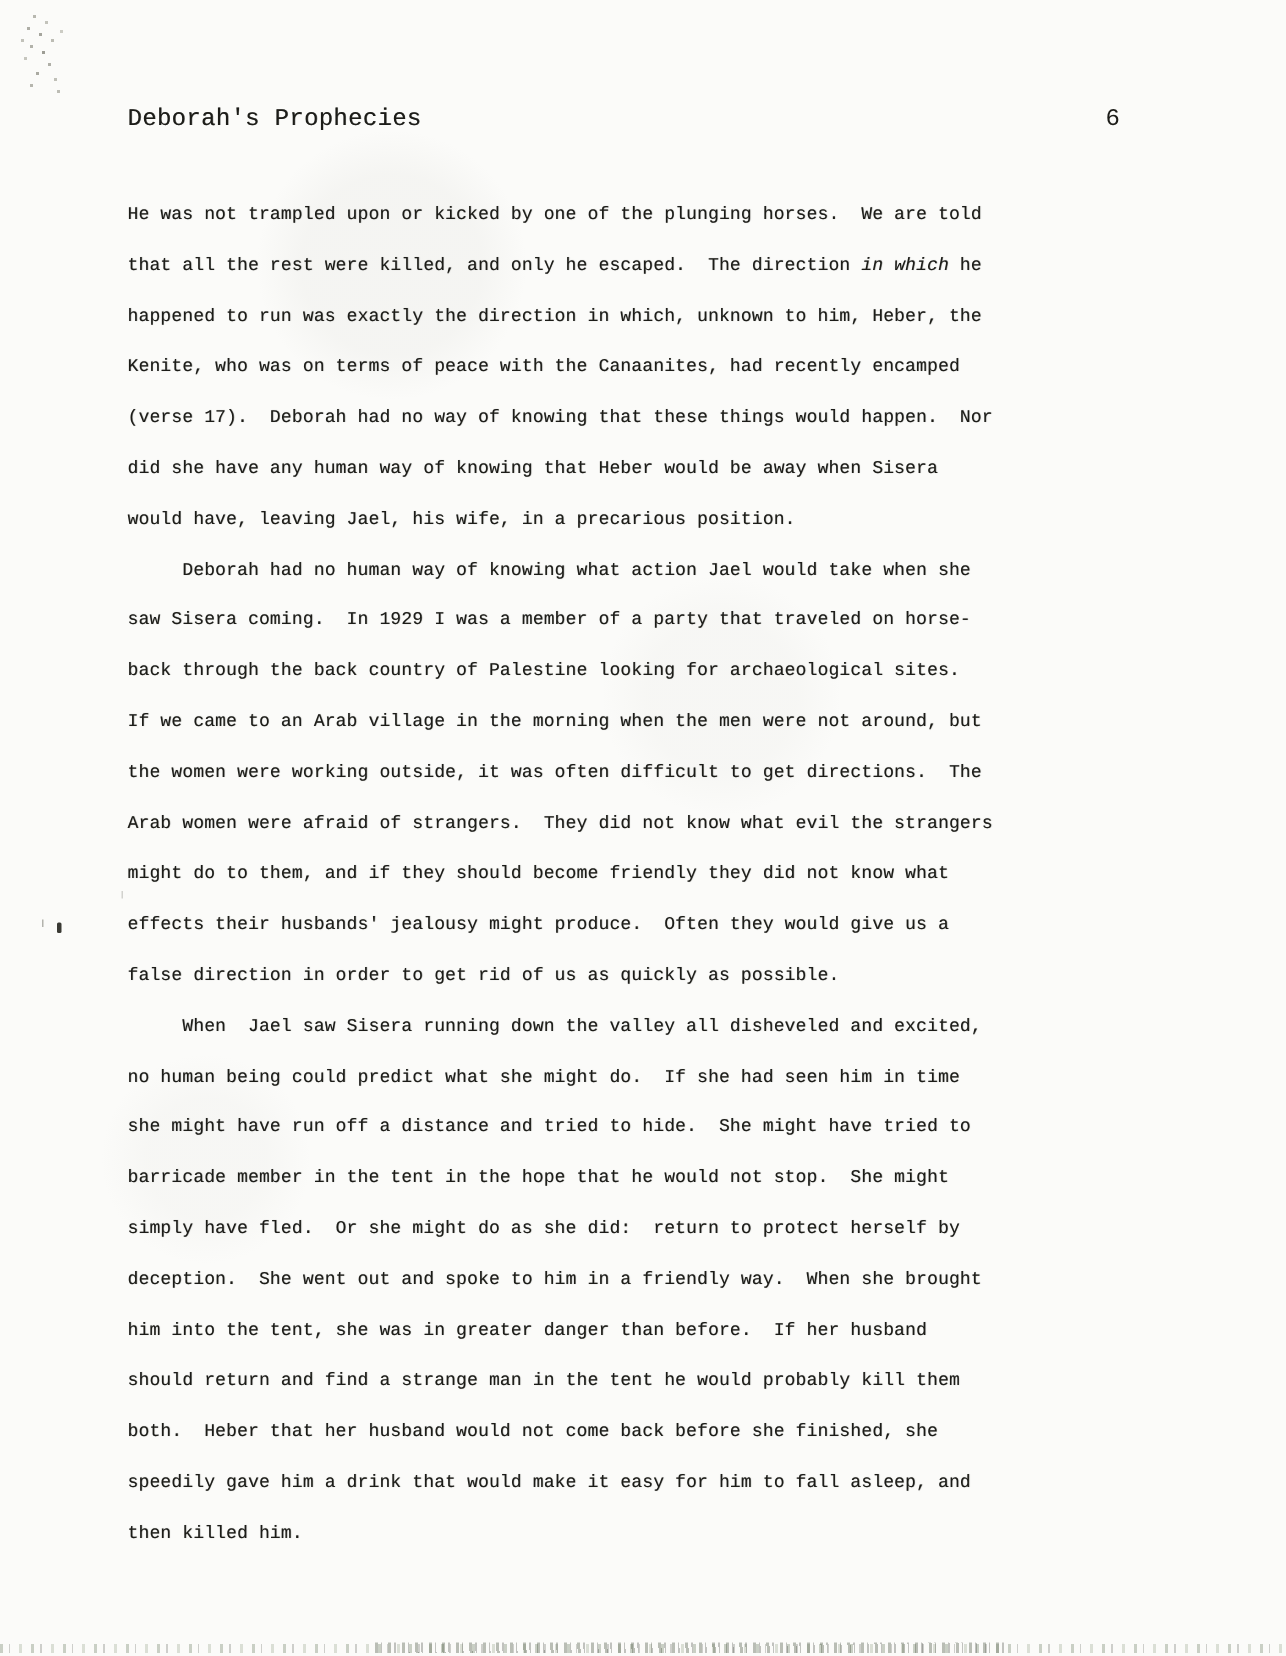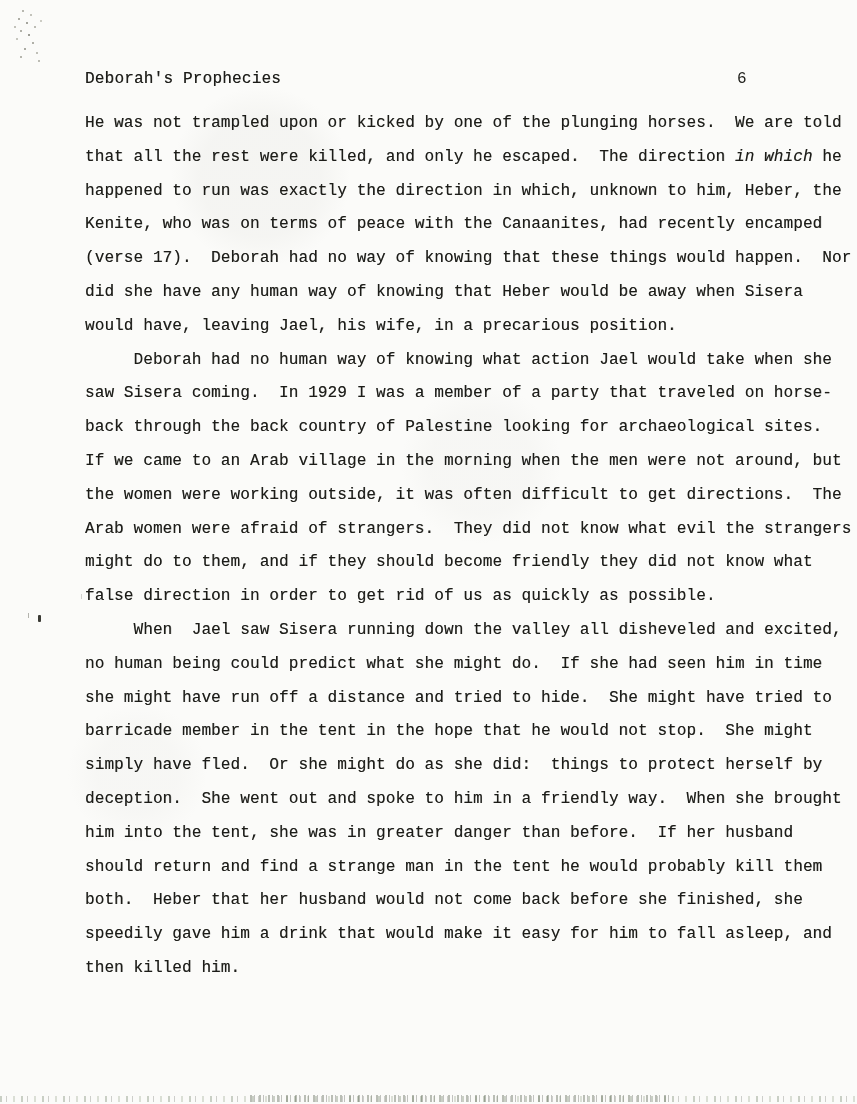--- a/index.html
+++ b/index.html
@@ -39,24 +39,24 @@
     top: 0;
     text-shadow: 0.3px 0.3px 0.4px rgba(20,22,18,0.55);
   }
   .page-number {
     position: absolute;
     left: 652px;
     top: 0;
   }
   .body-text {
     position: absolute;
-    top: 107px;
+    top: 127px;
     left: 85px;
     width: 710px;
-    font-size: 16px;
+    font-size: 12px;
     line-height: 33.8px;
     letter-spacing: 0.1px;
   }
   .line {
     white-space: pre;
     height: 33.8px;
     text-shadow: 0.3px 0.3px 0.45px rgba(22,24,20,0.5);
   }
   .ital {
     font-style: italic;
@@ -138,26 +138,27 @@
       <div class="line">(verse 17).  Deborah had no way of knowing that these things would happen.  Nor</div>
       <div class="line">did she have any human way of knowing that Heber would be away when Sisera</div>
       <div class="line">would have, leaving Jael, his wife, in a precarious position.</div>
       <div class="line">     Deborah had no human way of knowing what action Jael would take when she</div>
       <div class="line">saw Sisera coming.  In 1929 I was a member of a party that traveled on horse-</div>
       <div class="line">back through the back country of Palestine looking for archaeological sites.</div>
       <div class="line">If we came to an Arab village in the morning when the men were not around, but</div>
       <div class="line">the women were working outside, it was often difficult to get directions.  The</div>
       <div class="line">Arab women were afraid of strangers.  They did not know what evil the strangers</div>
       <div class="line">might do to them, and if they should become friendly they did not know what</div>
+      <div class="line">effects their husbands' jealousy might produce.  Often they would give us a</div>
       <div class="line">false direction in order to get rid of us as quickly as possible.</div>
       <div class="line">     When  Jael saw Sisera running down the valley all disheveled and excited,</div>
       <div class="line">no human being could predict what she might do.  If she had seen him in time</div>
       <div class="line">she might have run off a distance and tried to hide.  She might have tried to</div>
       <div class="line">barricade member in the tent in the hope that he would not stop.  She might</div>
-      <div class="line">simply have fled.  Or she might do as she did:  things to protect herself by</div>
+      <div class="line">simply have fled.  Or she might do as she did:  return to protect herself by</div>
       <div class="line">deception.  She went out and spoke to him in a friendly way.  When she brought</div>
       <div class="line">him into the tent, she was in greater danger than before.  If her husband</div>
       <div class="line">should return and find a strange man in the tent he would probably kill them</div>
       <div class="line">both.  Heber that her husband would not come back before she finished, she</div>
       <div class="line">speedily gave him a drink that would make it easy for him to fall asleep, and</div>
       <div class="line">then killed him.</div>
     </div>
 
   <div class="speck-left-margin"></div>
   <div class="bottom-noise"></div>

